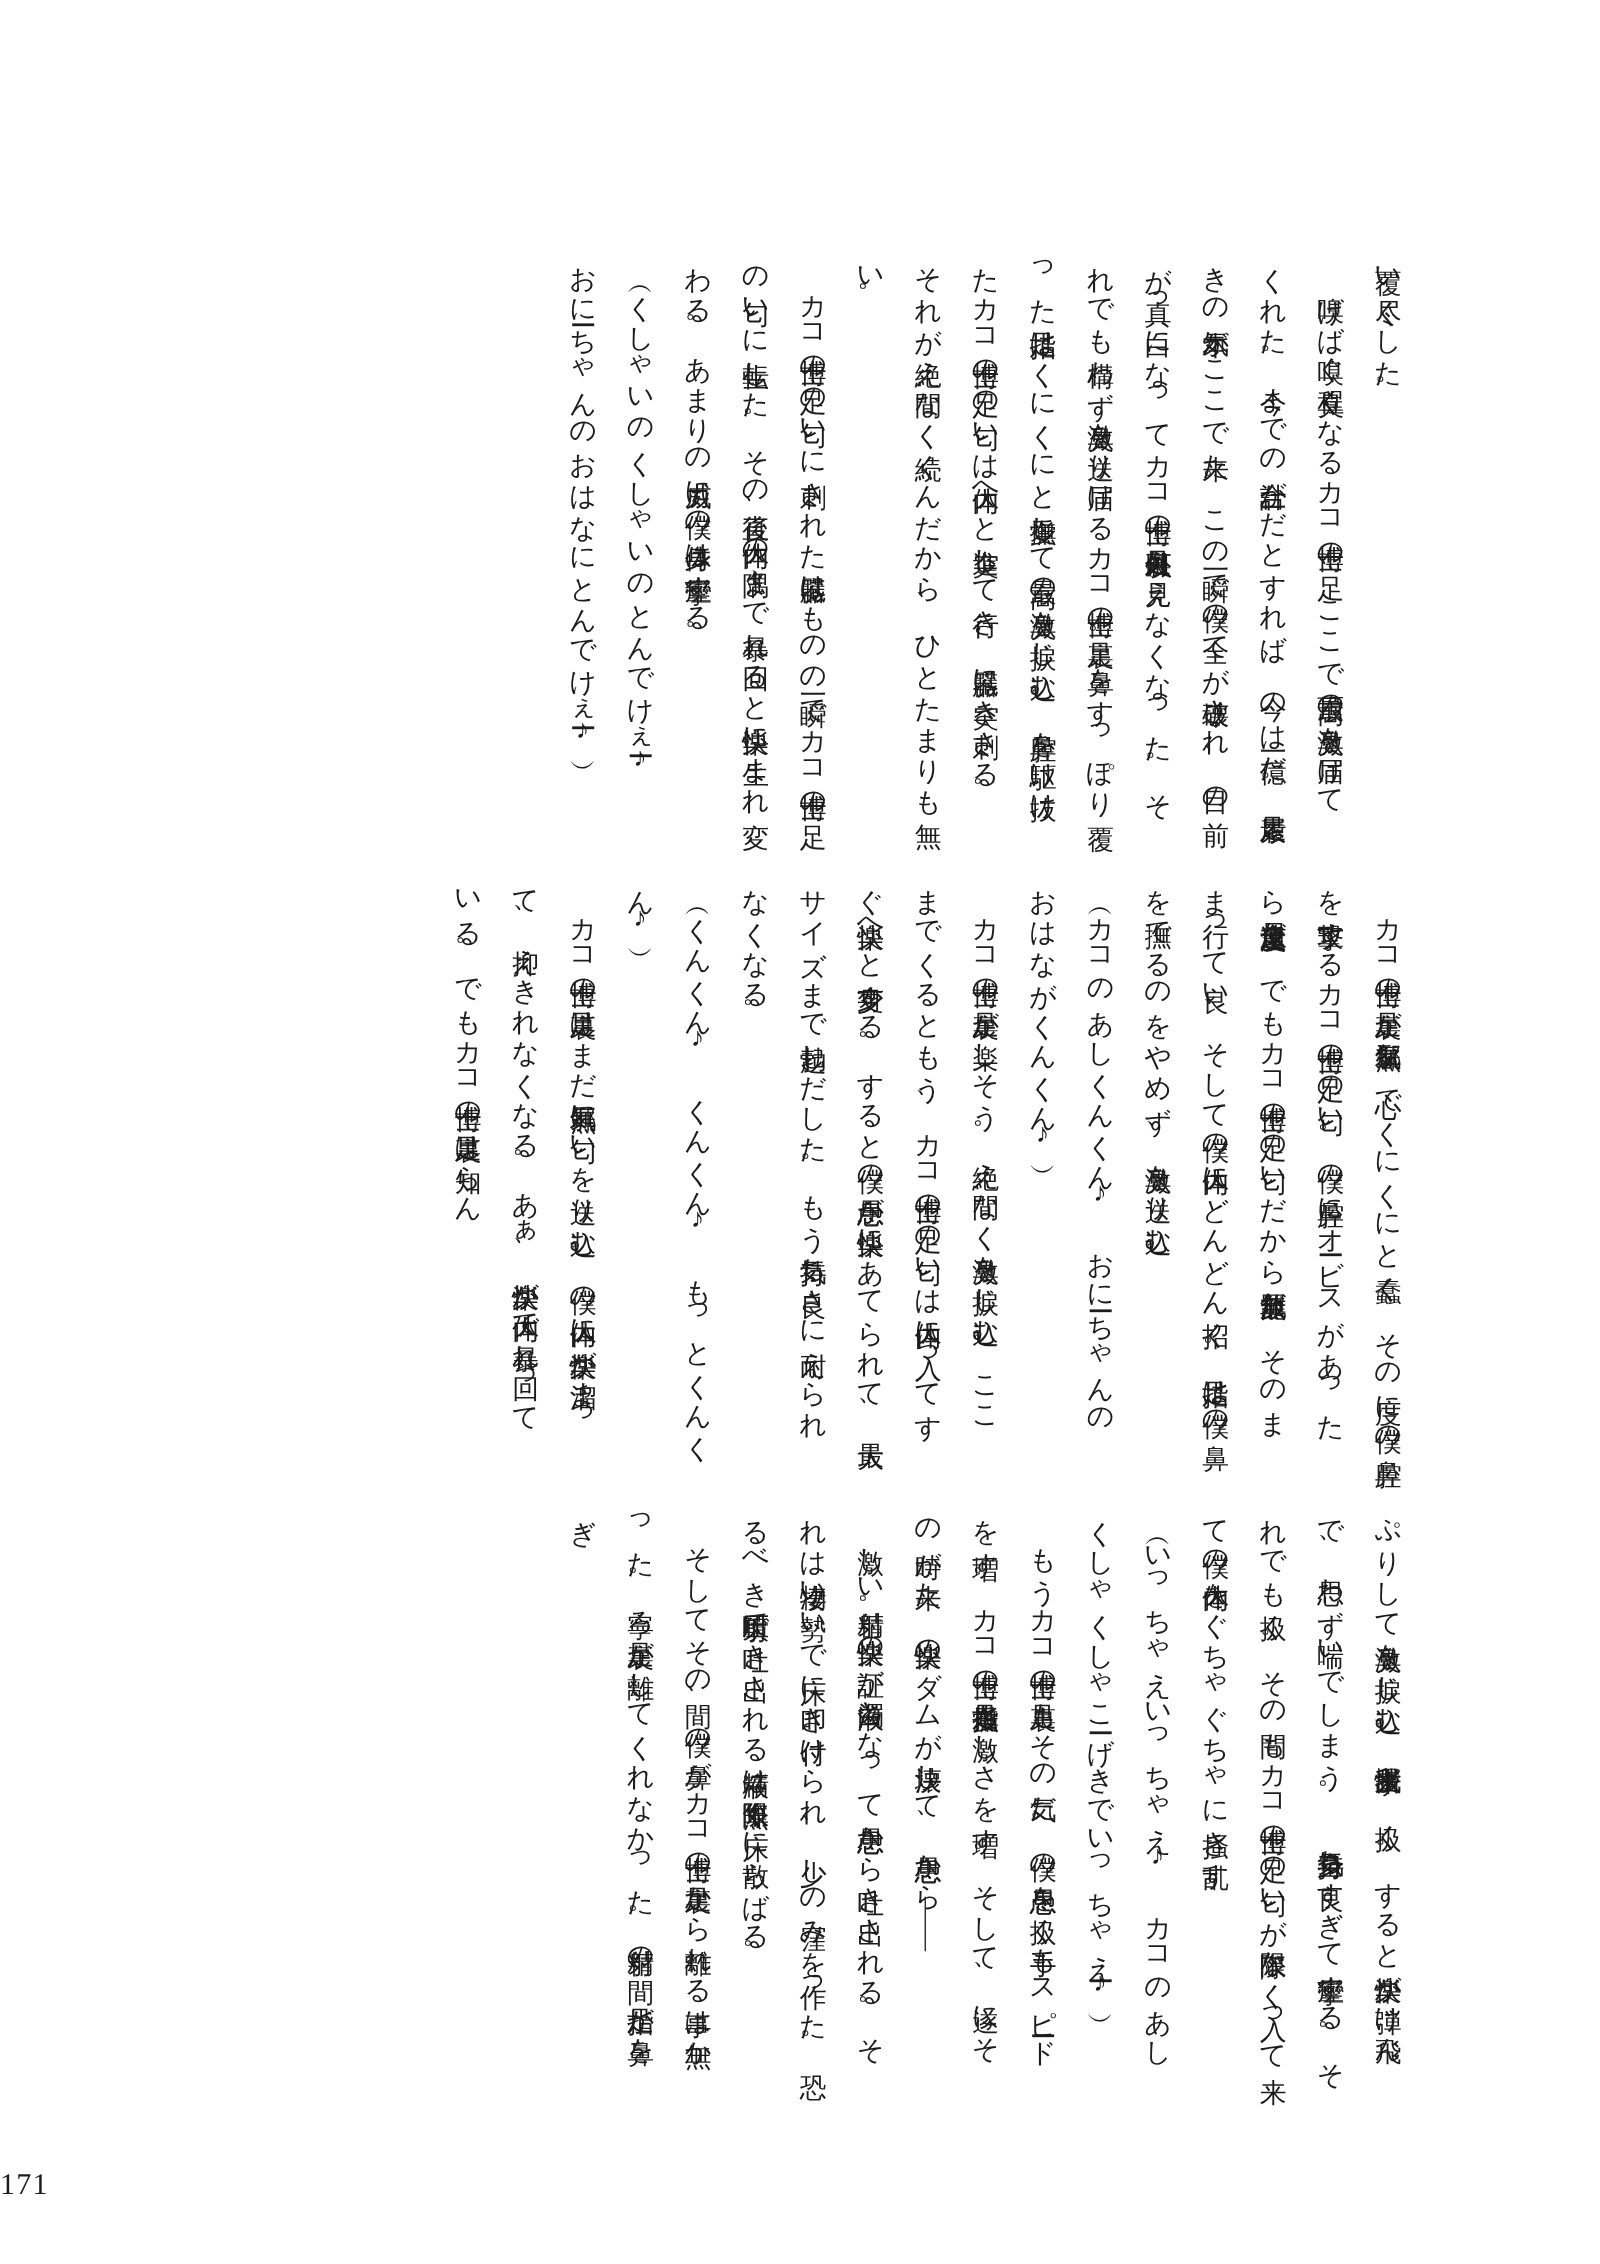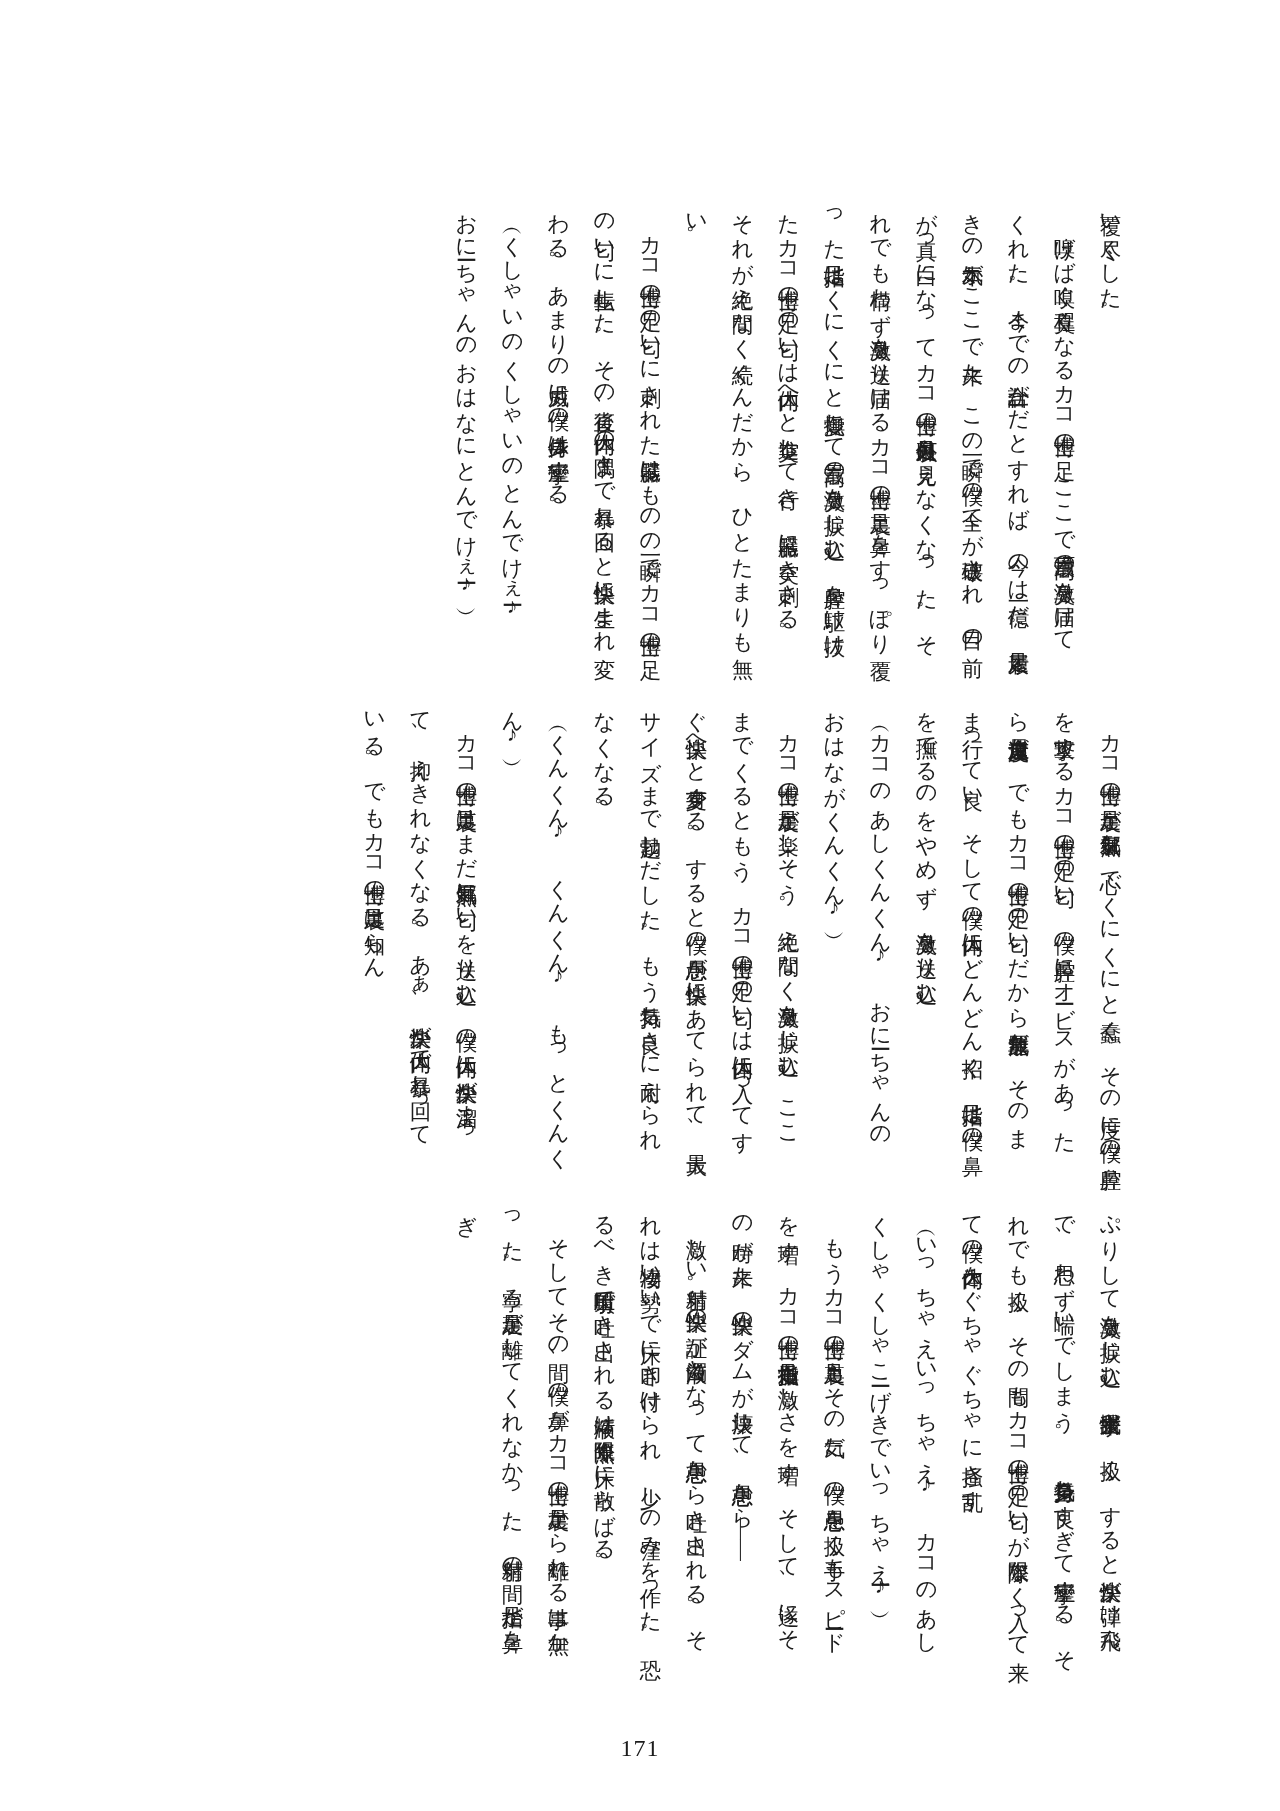--- a/index.html
+++ b/index.html
@@ -34,21 +34,20 @@
     padding: 0;
   }
   .para.indent {
     text-indent: 1em;
   }
   .folio {
     position: absolute;
     left: 0;
     width: 100%;
     top: 1735px;
-    text-align: center;
     font-size: 24px;
     letter-spacing: 1px;
     color: #1c1c1c;
   }
 </style>
 </head>
 <body>
 
 <div class="page">
 

